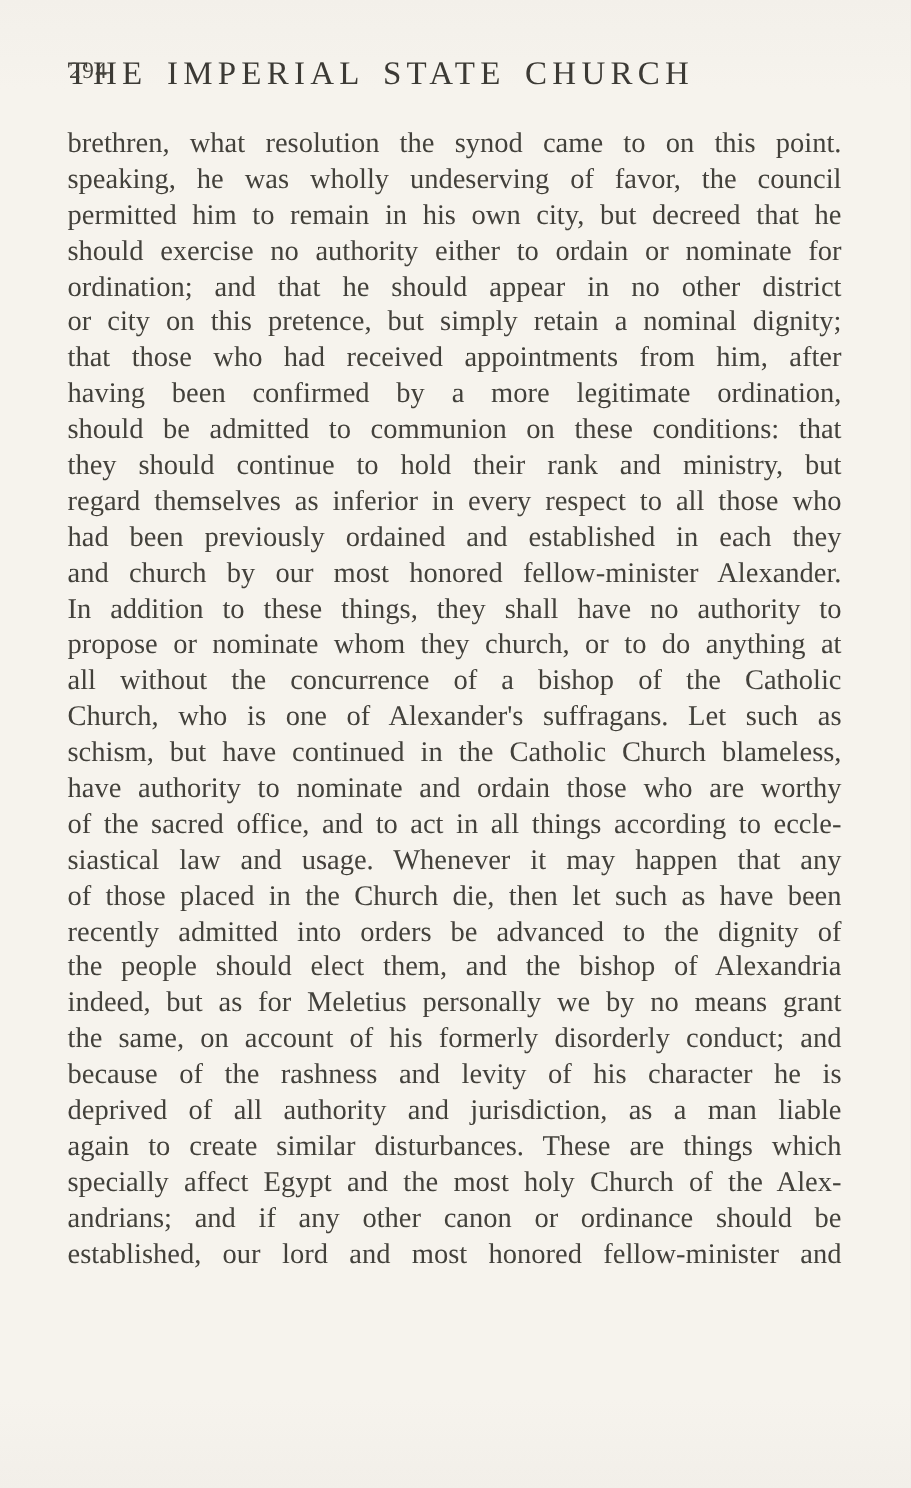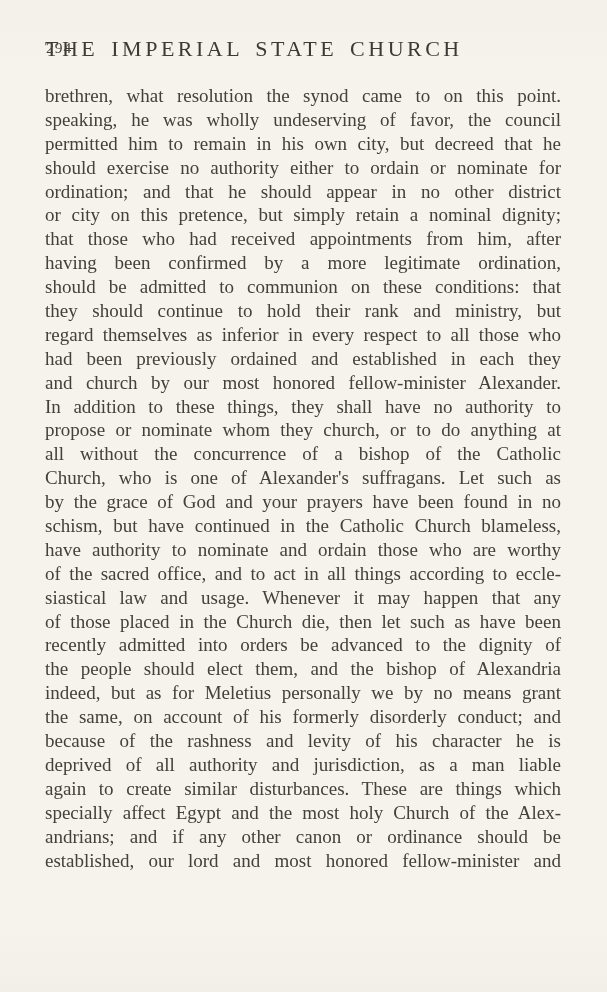--- a/index.html
+++ b/index.html
@@ -78,21 +78,20 @@
       <div class="line">having been confirmed by a more legitimate ordination,</div>
       <div class="line">should be admitted to communion on these conditions: that</div>
       <div class="line">they should continue to hold their rank and ministry, but</div>
       <div class="line">regard themselves as inferior in every respect to all those who</div>
       <div class="line">had been previously ordained and established in each they</div>
       <div class="line">and church by our most honored fellow-minister Alexander.</div>
       <div class="line">In addition to these things, they shall have no authority to</div>
       <div class="line">propose or nominate whom they church, or to do anything at</div>
       <div class="line">all without the concurrence of a bishop of the Catholic</div>
       <div class="line">Church, who is one of Alexander's suffragans.  Let such as</div>
-      <div class="line">by the grace of God and your prayers have been found in no</div>
       <div class="line">schism, but have continued in the Catholic Church blameless,</div>
       <div class="line">have authority to nominate and ordain those who are worthy</div>
       <div class="line">of the sacred office, and to act in all things according to eccle-</div>
       <div class="line">siastical law and usage.  Whenever it may happen that any</div>
       <div class="line">of those placed in the Church die, then let such as have been</div>
       <div class="line">recently admitted into orders be advanced to the dignity of</div>
       <div class="line">the people should elect them, and the bishop of Alexandria</div>
       <div class="line">indeed, but as for Meletius personally we by no means grant</div>
       <div class="line">the same, on account of his formerly disorderly conduct; and</div>
       <div class="line">because of the rashness and levity of his character he is</div>

